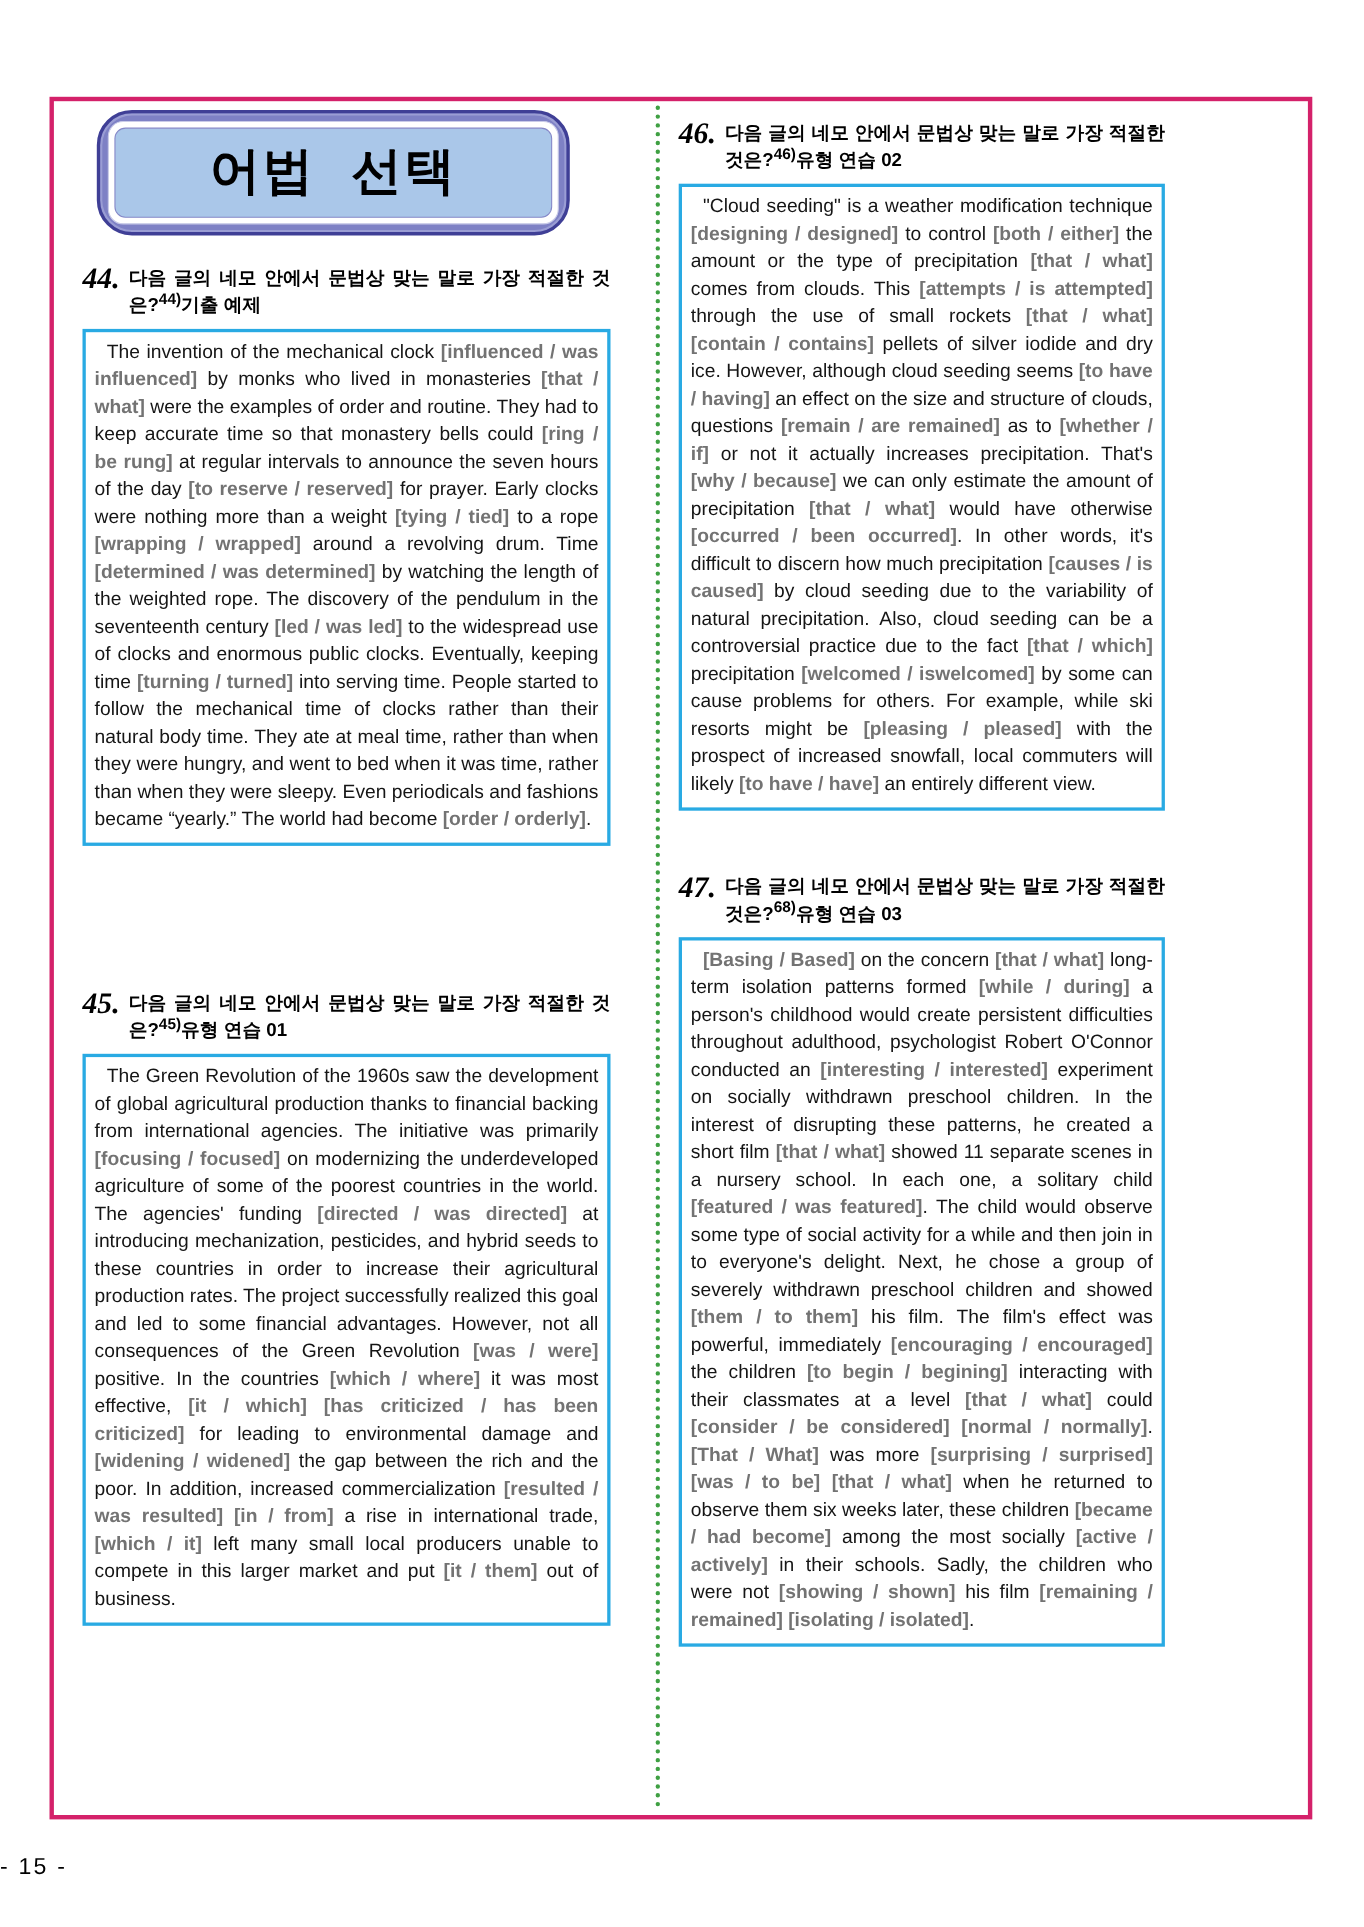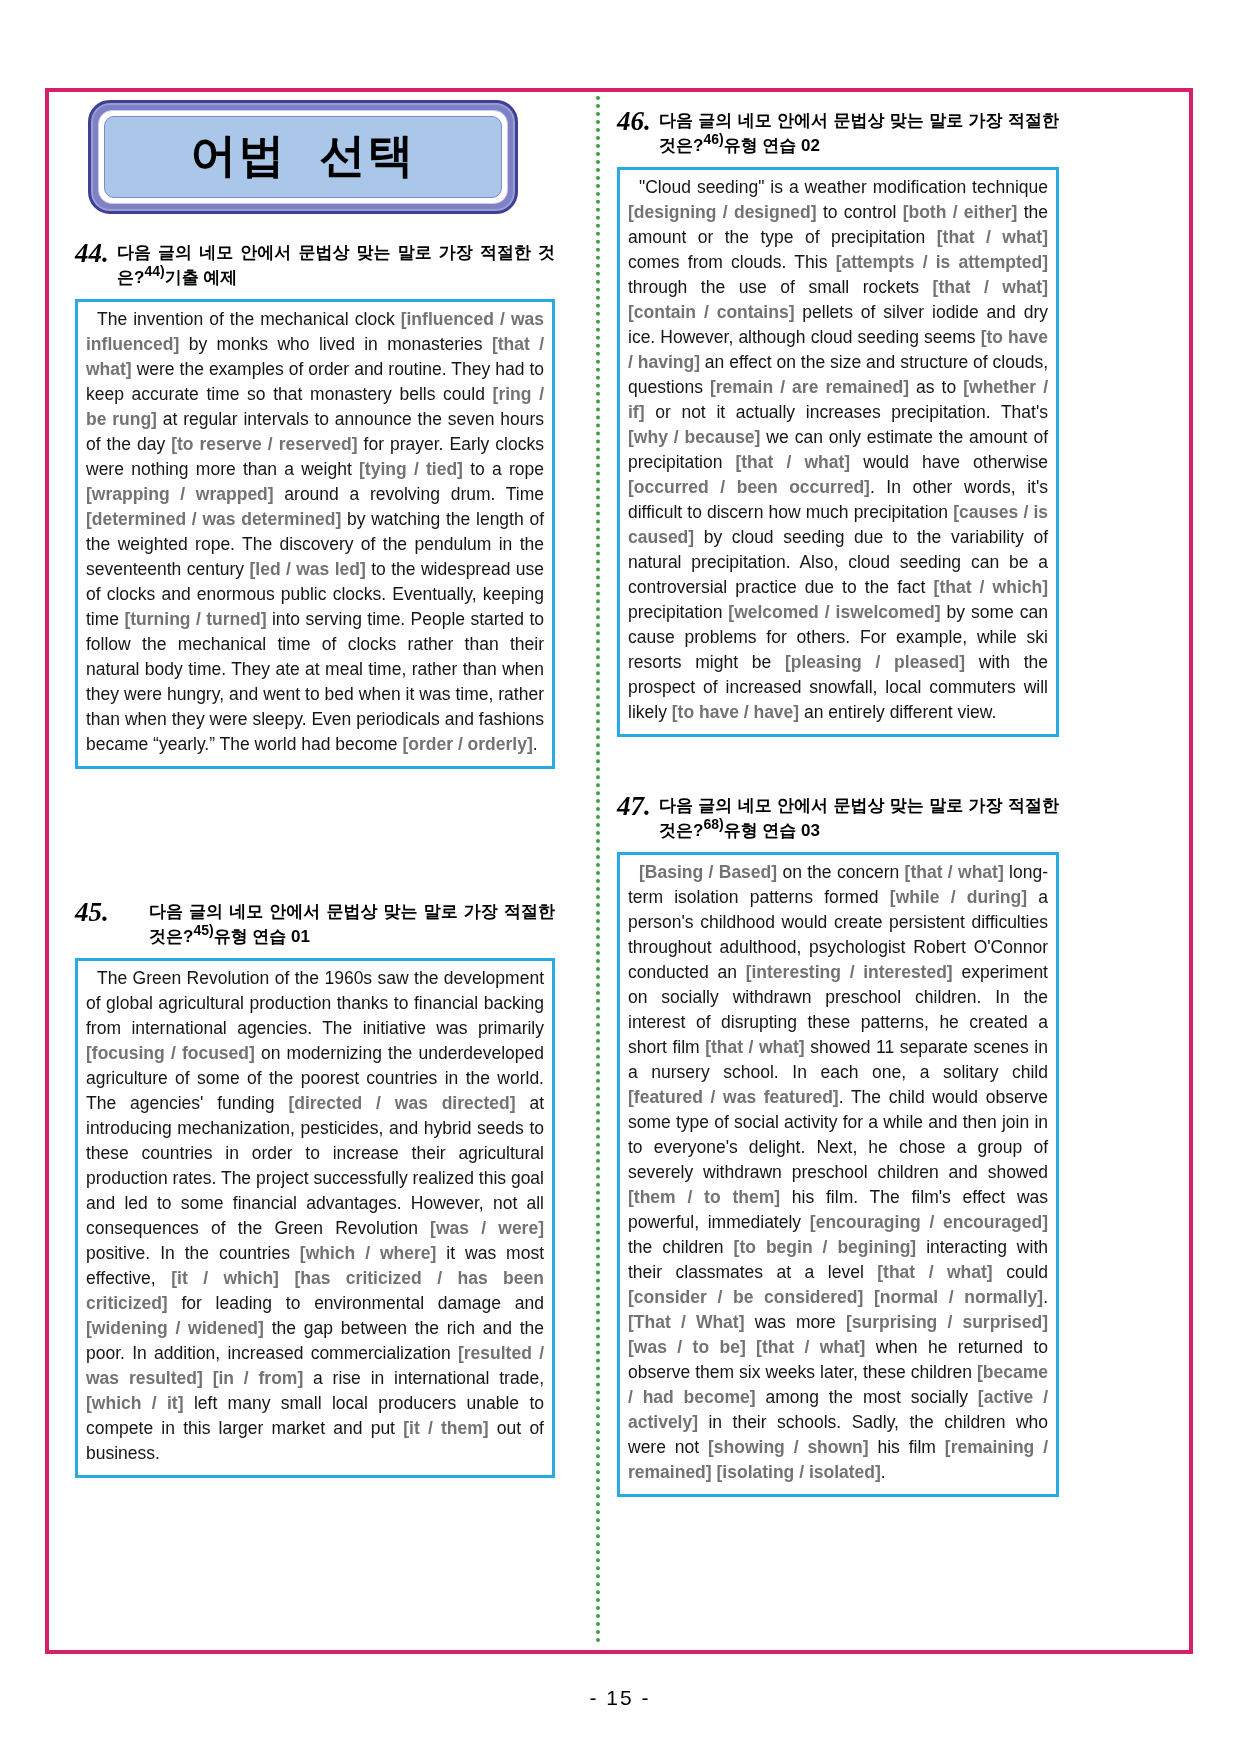--- a/index.html
+++ b/index.html
@@ -30,21 +30,21 @@
 
   .col-left  { position: absolute; left: 75px;  top: 100px; width: 480px; }
   .col-right { position: absolute; left: 617px; top: 100px; width: 442px; }
 
   
   .tb1 {
     margin-left: 13px;
     width: 430px;
     background: #7e81c5;
     border: 3px solid #3f3f96;
-    border-radius: 22px;
+    border-radius: 32px;
     padding: 7px;
     box-shadow: inset 0 0 0 2px #9a9dd4;
   }
   .tb2 {
     background: #ffffff;
     border: 1px solid #c9cbe8;
     border-radius: 14px;
     padding: 5px;
   }
   .tb3 {
@@ -100,29 +100,29 @@
     font-size: 17.5px;
     line-height: 25px;
     text-align: justify;
     text-indent: 11px;
     color: #151515;
   }
   .p-box .opt { font-weight: bold; color: #737373; }
 
   
   .q44-head { margin-top: 26px; justify-content: flex-end; }
-  .q45-head { margin-top: 130px; gap: 32px; }
+  .q45-head { margin-top: 130px; }
   .q46-head { margin-top: 8px; }
   .q47-head { margin-top: 56px; }
 
   .page-number {
     position: absolute;
     left: 0; right: 0;
     top: 1686px;
-    text-align: center;
+    text-align: left;
     font-size: 21px;
     letter-spacing: 2px;
     color: #000;
   }
 </style>
 </head>
 <body>
 
 <div class="sheet">
 

